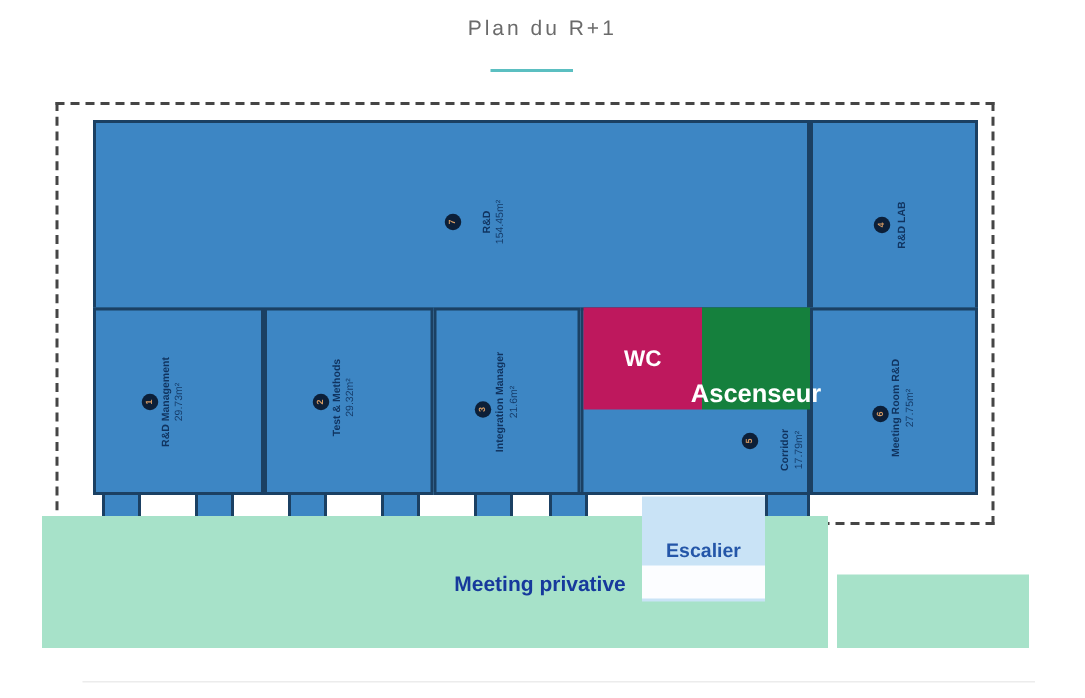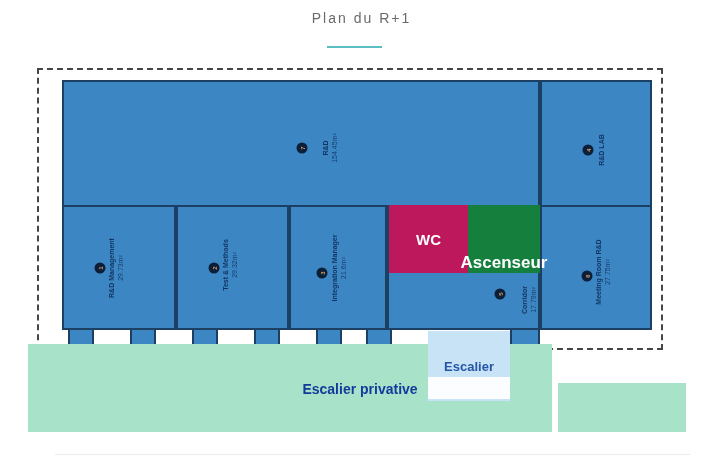--- a/index.html
+++ b/index.html
@@ -116,21 +116,21 @@
 
 <div class="zone-wc">
   <span>WC</span>
 </div>
 <div class="zone-elevator">
   <span>Ascenseur</span>
 </div>
 
 <div class="terrace-main"></div>
 <div class="terrace-right"></div>
-<div class="terrace-label">Escalier privative</div>
+<div class="terrace-label">Meeting privative</div>
 
 <div class="zone-stairs">
   <span>Escalier</span>
 </div>
 <div class="stairs-landing"></div>
 
 <div class="vlabel lbl-rnd">
   <span>R&amp;D</span><br>
   <span class="area">154.45m²</span>
 </div>

